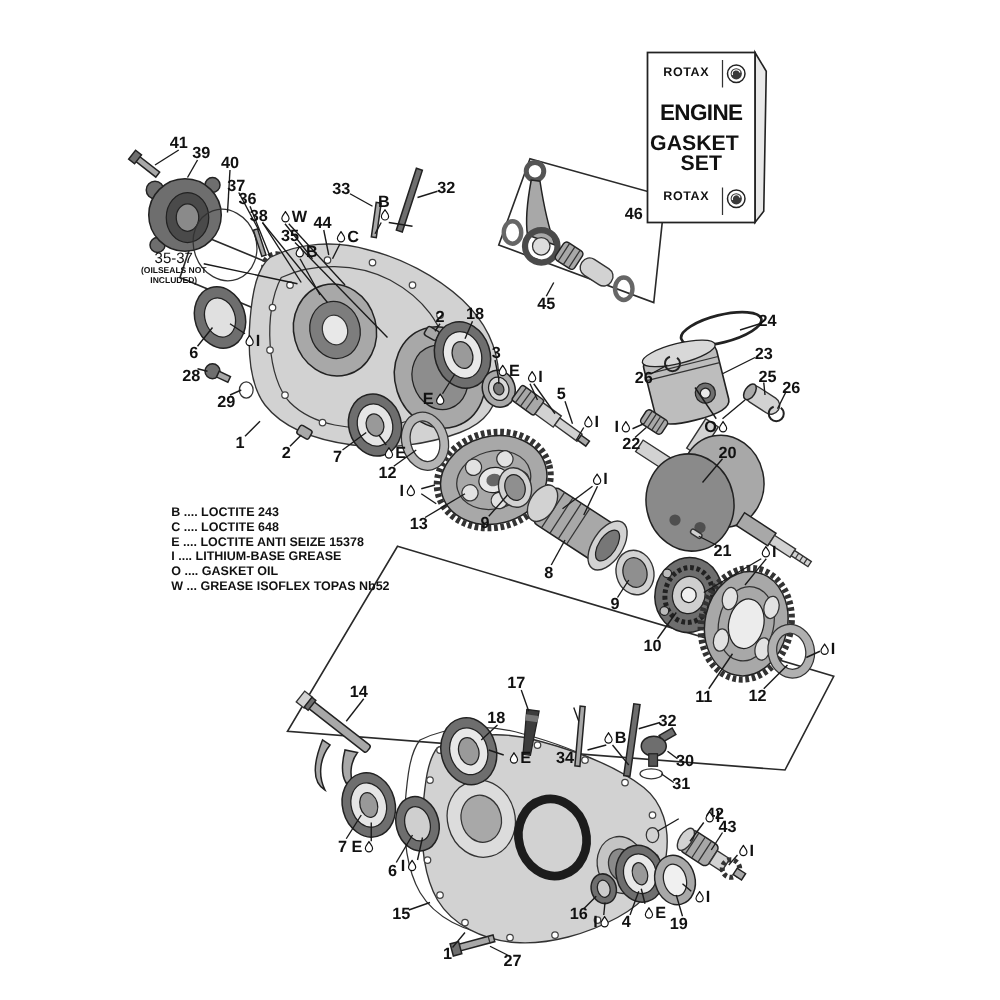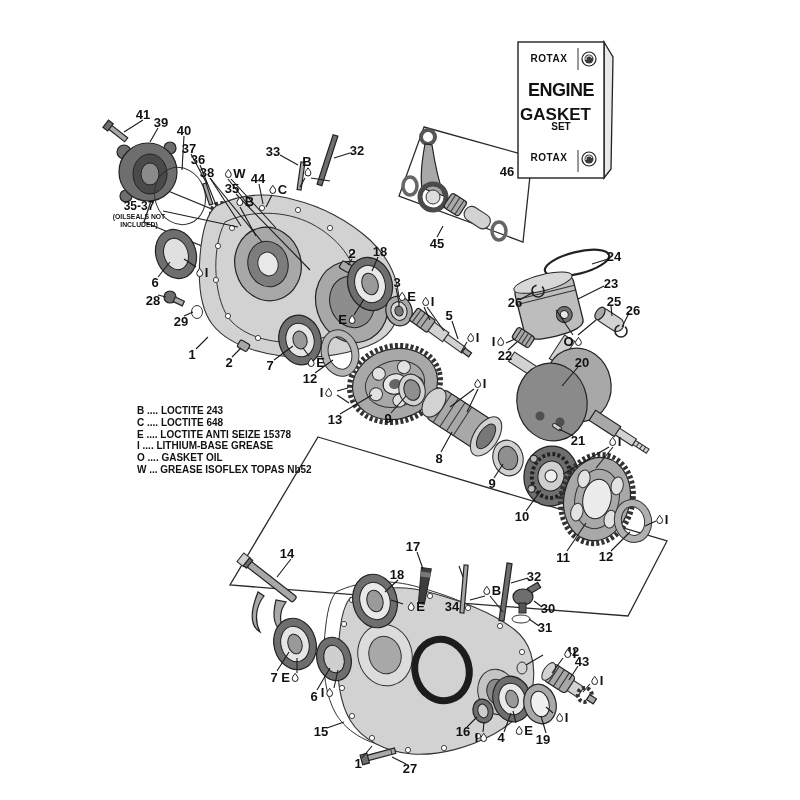--- a/index.html
+++ b/index.html
@@ -18,29 +18,29 @@
   #leaders line{stroke:#1a1a1a;stroke-width:1.1;}
   .callout{
     position:absolute;transform:translate(-50%,-50%);
     font-weight:bold;font-size:13px;line-height:1;letter-spacing:0;
     display:flex;align-items:center;gap:1px;white-space:nowrap;color:#111;
   }
   .callout svg.drop{width:8px;height:10px;display:block;}
   .note{
     position:absolute;left:100px;top:199px;width:78px;text-align:center;
   }
-  .note .note-title{font-weight:bold;font-size:12px;}
+  .note .note-title{font-weight:normal;font-size:12px;}
   .note .note-sub{font-weight:bold;font-size:6.8px;line-height:1.12;}
   .legend{position:absolute;left:137px;top:405px;}
   .legend-row{font-weight:bold;font-size:10px;line-height:11.8px;white-space:nowrap;}
   .gbox-text{position:absolute;text-align:center;font-weight:bold;}
   .gb-brand-top{left:522px;top:53px;width:54px;font-size:10px;letter-spacing:.5px;}
   .gb-line1{left:518px;top:80px;width:86px;font-size:18px;letter-spacing:-.5px;}
   .gb-line2{left:518px;top:105px;width:75px;font-size:17px;}
-  .gb-line3{left:518px;top:121px;width:86px;font-size:10px;}
+  .gb-line3{left:518px;top:121px;width:86px;font-size:17px;}
   .gb-brand-bot{left:522px;top:152px;width:54px;font-size:10px;letter-spacing:.5px;}
 </style>
 </head>
 <body>
 
 <div class="stage">
 
   <svg class="art" width="800" height="800" viewBox="0 0 800 800">
 
     <polygon class="obox" points="156,186 394,284 380,320 144,222"></polygon>

